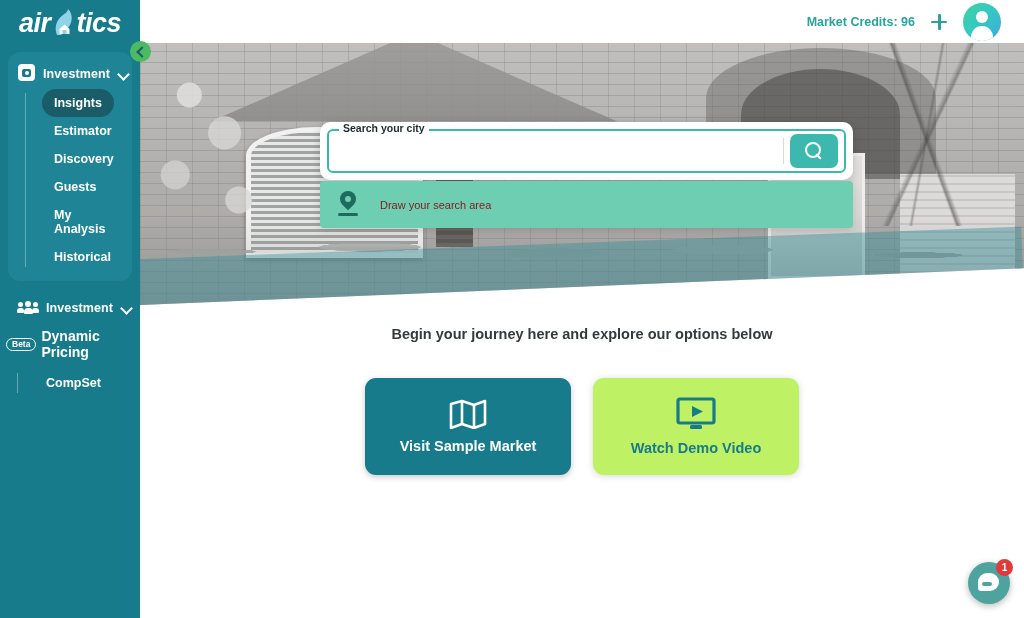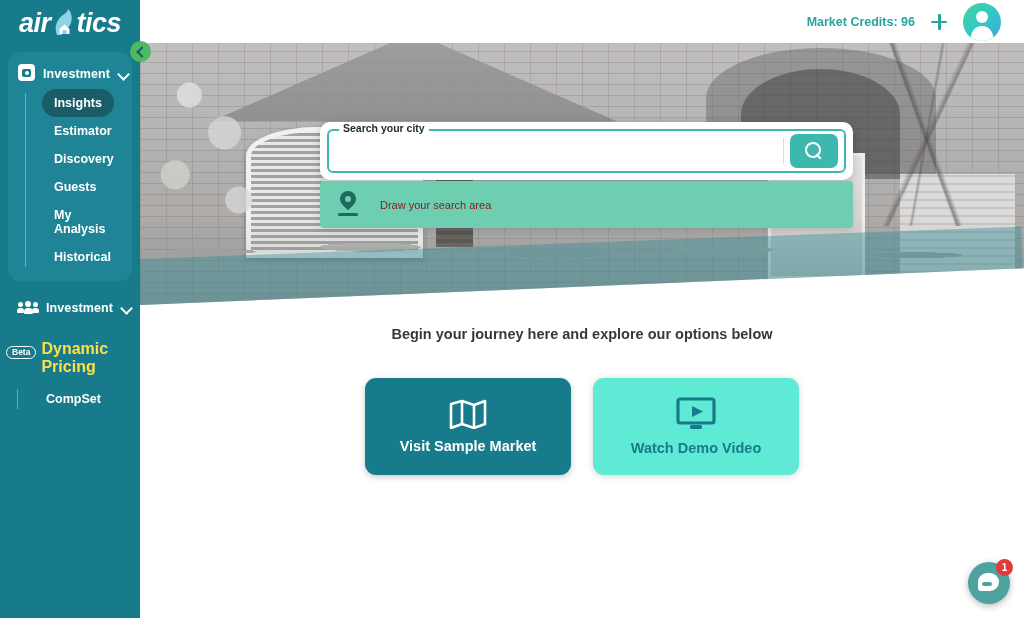--- a/index.html
+++ b/index.html
@@ -98,21 +98,21 @@
   .mgmt-block { margin-top: 14px; }
   .beta-row {
     display: flex; align-items: center; gap: 5px;
     margin-left: 6px; padding: 7px 0; cursor: pointer;
   }
   .beta-pill {
     border: 1px solid #ffffff; border-radius: 9px;
     color: #ffffff; font-size: 8.5px; font-weight: bold;
     padding: 1px 5px 1.5px 5px; line-height: 1;
   }
-  .beta-label { color: #fde047; font-size: 16px; font-weight: bold; margin-top: 12px; }
+  .beta-label { color: #ffffff; font-size: 14px; font-weight: bold; }
 
   
   #collapse-btn {
     position: absolute; left: 130px; top: 41px;
     width: 21px; height: 21px; border-radius: 50%;
     background: #4CB963; z-index: 60; cursor: pointer;
   }
   #collapse-btn::after {
     content: ""; position: absolute; left: 8px; top: 6.5px;
     width: 6px; height: 6px;
@@ -314,21 +314,21 @@
   }
   #cards {
     margin-top: 36px; display: flex; justify-content: center; gap: 22px;
   }
   .card {
     width: 206px; height: 97px; border-radius: 11px;
     display: flex; flex-direction: column; align-items: center; justify-content: center;
     gap: 9px; cursor: pointer;
   }
   .card.filled { background: #187B8C; box-shadow: 0 2px 6px rgba(0,0,0,.22); }
-  .card.outline { background: #5eead4; box-shadow: 0 1px 7px rgba(0,0,0,.17); }
+  .card.outline { background: #bef264; box-shadow: 0 1px 7px rgba(0,0,0,.17); }
   .card-label { font-size: 14.5px; font-weight: bold; }
   .card.filled .card-label { color: #ffffff; }
   .card.outline .card-label { color: #187B8C; }
 
   .ico-map { width: 38px; height: 30px; }
   .ico-video { width: 42px; height: 34px; }
 
   
   #chat {
     position: absolute; right: 14px; bottom: 14px;

